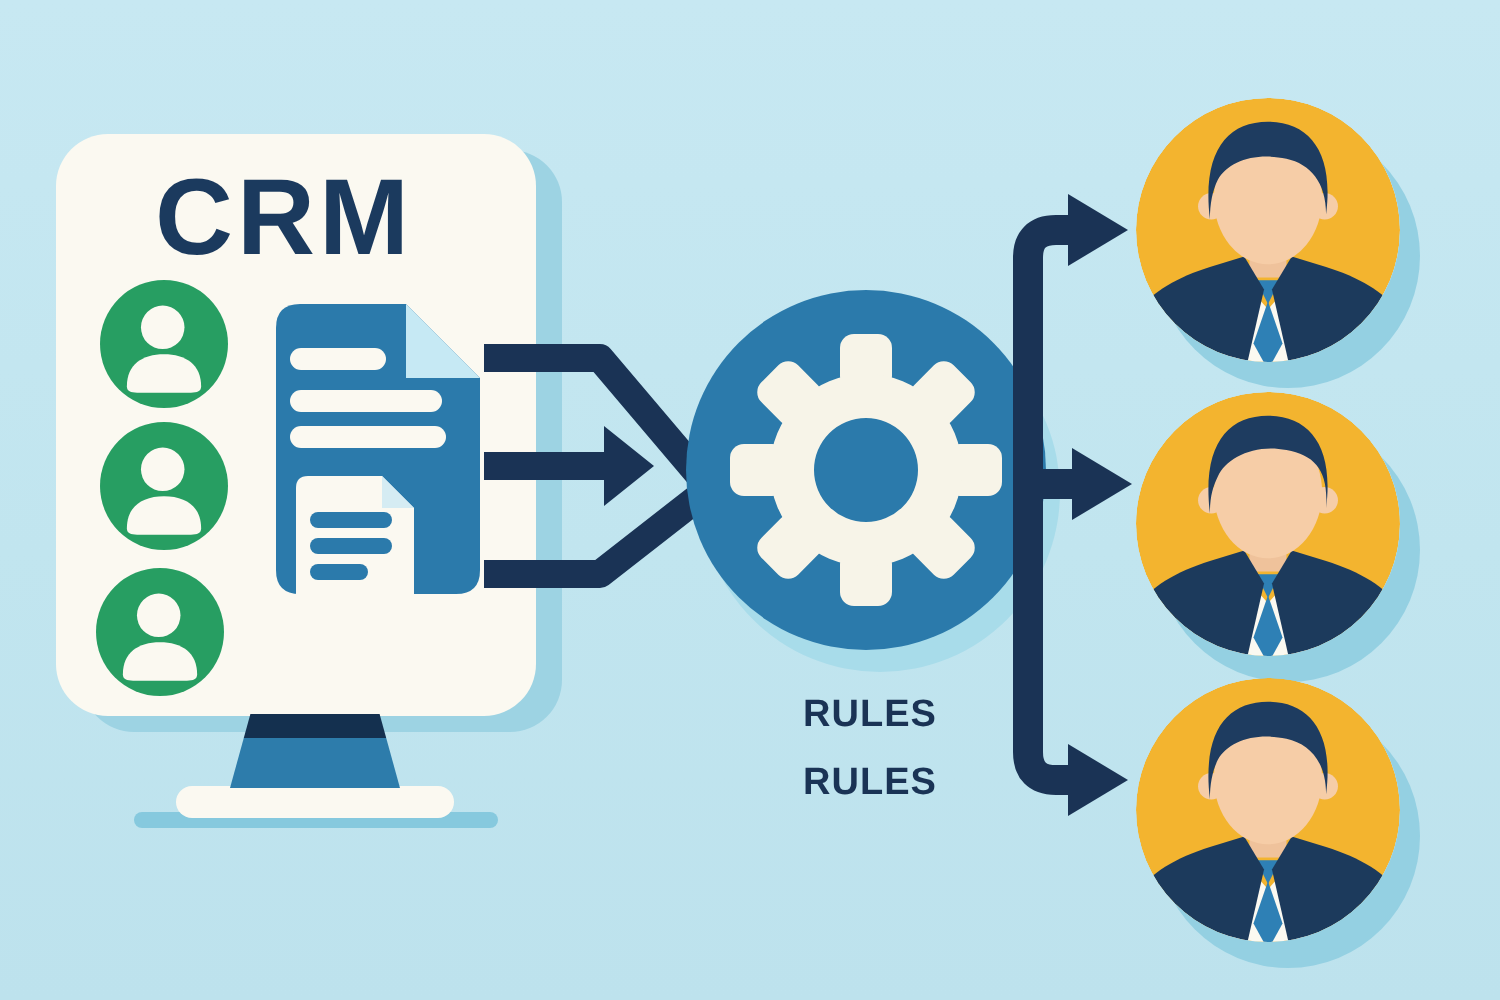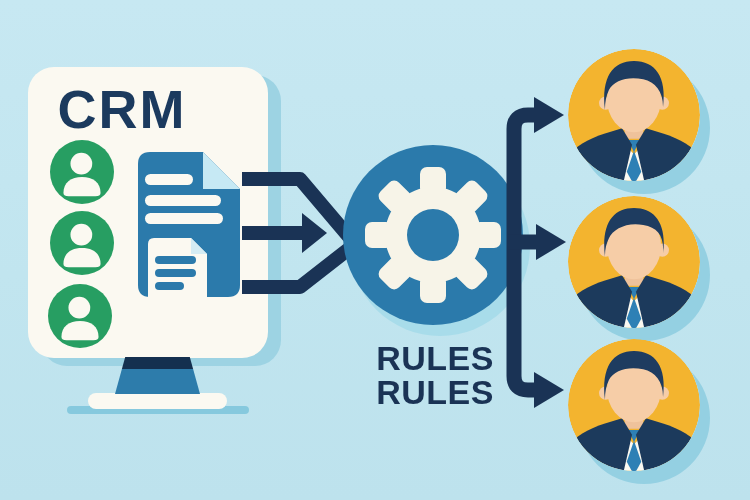--- a/index.html
+++ b/index.html
@@ -9,36 +9,36 @@
   .abs{position:absolute;}
 
   
   .stand-shadow{left:67px;top:406px;width:182px;height:8px;background:#86c9de;border-radius:4px;}
   .stand-base{left:88px;top:393px;width:139px;height:16px;background:#fbf9f1;border-radius:9px;}
   .stand-neck{left:115px;top:357px;width:85px;height:37px;
               background:linear-gradient(180deg,#14304f 0 12px,#2d7cab 12px);
               clip-path:polygon(12% 0,88% 0,100% 100%,0 100%);}
   .crm-card{left:28px;top:67px;width:240px;height:291px;background:#fbf9f1;border-radius:26px;
             box-shadow:13px 8px 0 #9dd3e3;}
-  .crm-title{left:12px;top:78px;width:220px;text-align:center;
+  .crm-title{left:32px;top:78px;width:220px;text-align:center;
              font-size:54px;font-weight:bold;letter-spacing:2px;color:#1b3a5e;}
   .user-badge{width:64px;height:64px;}
   .user-1{left:50px;top:140px;}
   .user-2{left:50px;top:211px;}
   .user-3{left:48px;top:284px;}
   .docs{left:126px;top:150px;width:116px;height:162px;}
 
   
   .converge{left:242px;top:160px;width:122px;height:142px;}
   .gear-circle{left:343px;top:145px;width:180px;height:180px;border-radius:50%;
                background:#2b7aab;box-shadow:7px 11px 0 #a8dcea;}
   .gear-circle svg{position:absolute;left:20px;top:20px;}
   .fanout{left:500px;top:90px;width:70px;height:320px;}
   .rules-label{left:355px;top:341px;width:160px;text-align:center;color:#1a3355;
-               font-size:34px;line-height:34px;font-weight:bold;letter-spacing:0.5px;}
+               font-size:19px;line-height:34px;font-weight:bold;letter-spacing:0.5px;}
 
   
   .avatar{width:132px;height:132px;border-radius:50%;box-shadow:10px 13px 0 #94d0e2;}
   .avatar svg{display:block;border-radius:50%;}
   .avatar-1{left:568px;top:49px;}
   .avatar-2{left:568px;top:196px;}
   .avatar-3{left:568px;top:339px;}
 </style>
 </head>
 <body>

